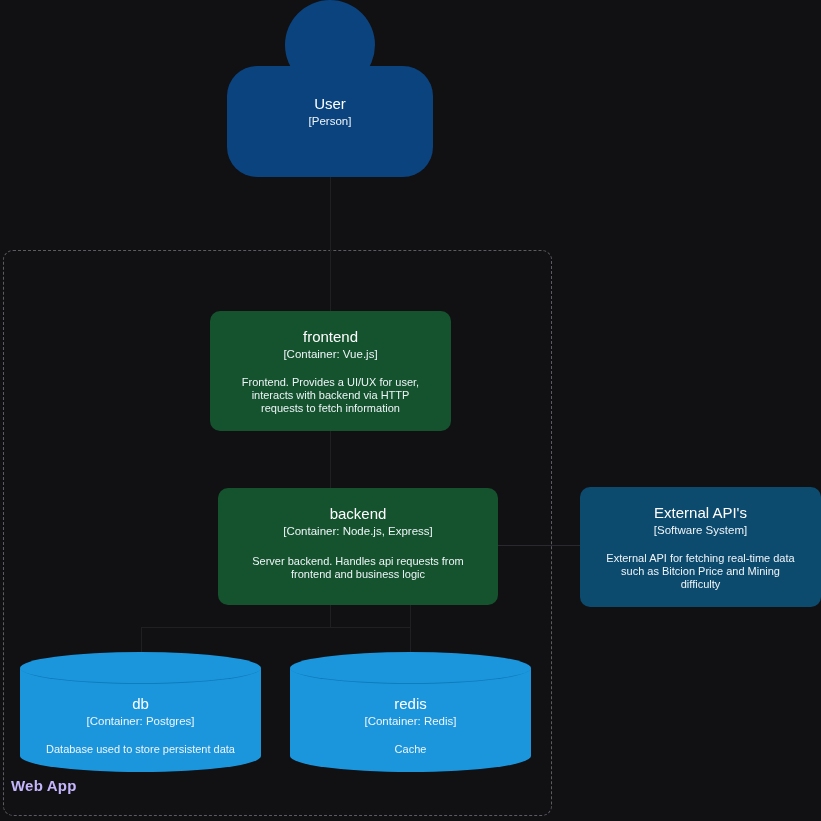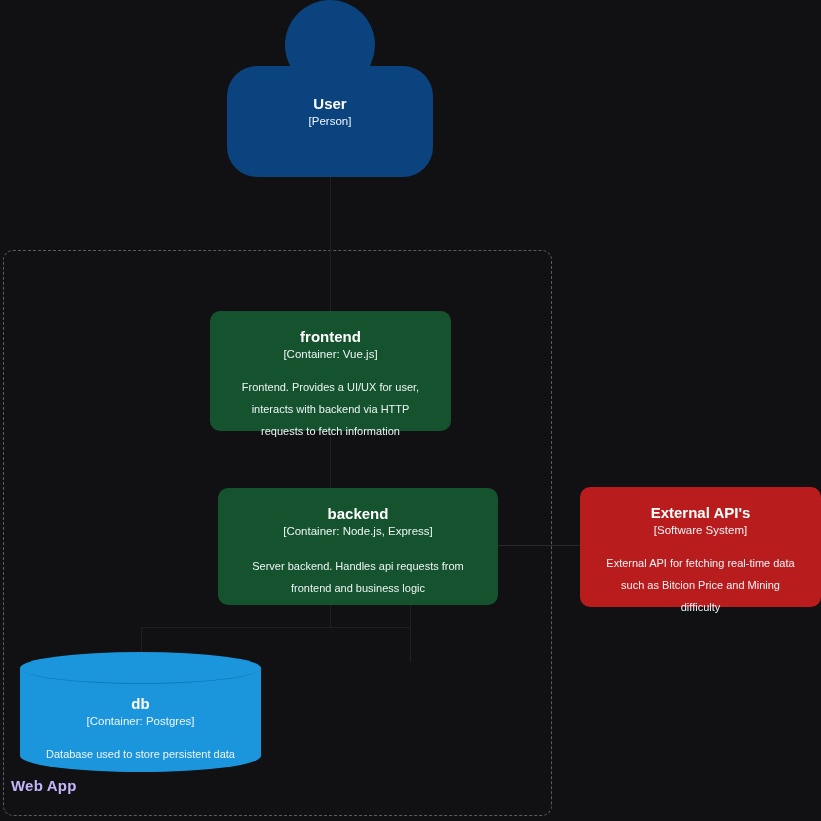--- a/index.html
+++ b/index.html
@@ -91,37 +91,37 @@
 
   
   .node-box {
     position: absolute;
     border-radius: 10px;
     background: #14532d;
     box-sizing: border-box;
     padding: 16px 12px 12px 12px;
     text-align: center;
   }
-  .node-box.system { background: #b91c1c; }
+  .node-box.system { background: #0c4a6e; }
 
   .n-title {
     color: #ffffff;
     font-size: 15px;
-    font-weight: bold;
+    font-weight: normal;
     line-height: 19px;
   }
   .n-type {
     color: #eef4f8;
     font-size: 11.5px;
     line-height: 16px;
   }
   .n-desc {
     color: #eef4f8;
     font-size: 11px;
-    line-height: 22px;
+    line-height: 13px;
     margin-top: 14px;
     padding: 0 8px;
   }
   .n-desc.tight { margin-top: 16px; }
 
   
   #person-text .n-title { font-size: 15px; }
   #person-text .n-type { font-size: 11.5px; }
 
   
@@ -221,14 +221,24 @@
     <div class="cyl-bottom"></div>
     <div class="cyl-body"></div>
     <div class="cyl-top"></div>
     <div class="cyl-text">
       <div class="n-title">db</div>
       <div class="n-type">[Container: Postgres]</div>
       <div class="n-desc">Database used to store persistent data</div>
     </div>
   </div>
 
+  <div class="cyl" style="left:290px; top:652px;">
+    <div class="cyl-bottom"></div>
+    <div class="cyl-body"></div>
+    <div class="cyl-top"></div>
+    <div class="cyl-text">
+      <div class="n-title">redis</div>
+      <div class="n-type">[Container: Redis]</div>
+      <div class="n-desc">Cache</div>
+    </div>
+  </div>
 
 </div>
 
 </body></html>

